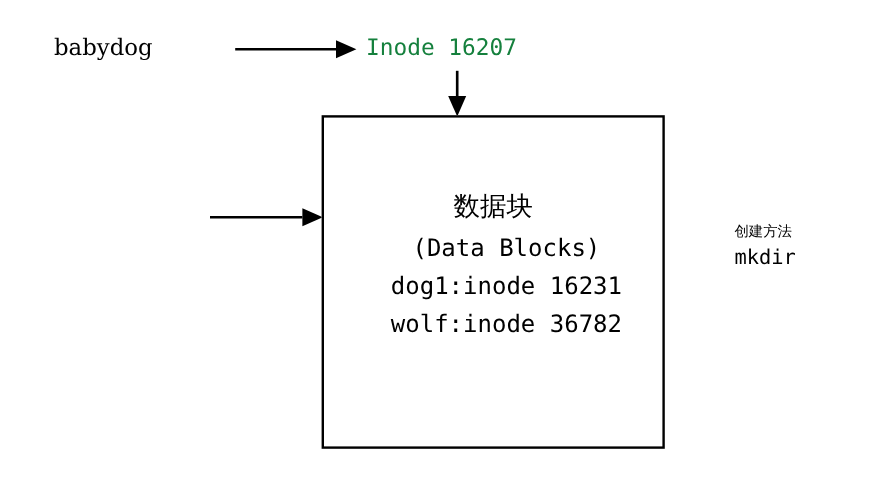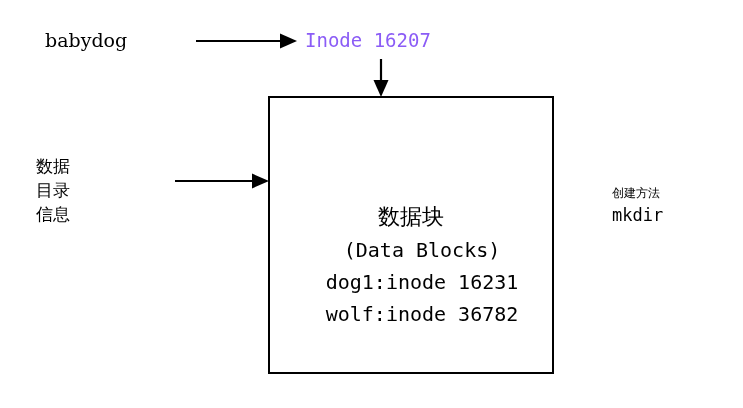--- a/index.html
+++ b/index.html
@@ -28,21 +28,21 @@
     font-size: 19px;
     line-height: 1;
     white-space: nowrap;
     color: #000;
   }
   .mono-label {
     font-family: "DejaVu Sans Mono", "Liberation Mono", monospace;
     font-size: 19px;
     line-height: 1;
     white-space: nowrap;
-    color: #8b5cf6;
+    color: #15803d;
   }
 
   
   #data-block-box {
     left: 268px;
     top: 96px;
     width: 286px;
     height: 278px;
     border: 2px solid #000000;
     box-sizing: border-box;
@@ -57,21 +57,20 @@
   }
   #data-block-text .line {
     display: block;
     text-align: center;
   }
   .bk-cjk {
     font-family: "DejaVu Sans", sans-serif;
     font-size: 22px;
     line-height: 34px;
     color: #000;
-    margin-top: 44px;
   }
   .bk-mono {
     font-family: "DejaVu Sans Mono", "Liberation Mono", monospace;
     font-size: 20px;
     line-height: 32px;
     color: #000;
     margin-left: 22px;
   }
 
   
@@ -126,25 +125,20 @@
 
   <div class="abs mono-label" style="left:305px; top:31px;">Inode 16207</div>
 
   <div class="abs arrow-v" style="left:372px; top:59px;">
     <svg width="18" height="39" viewBox="0 0 18 39">
       <line x1="9" y1="0" x2="9" y2="22" stroke="#000" stroke-width="2.2"></line>
       <polygon points="1.5,21 16.5,21 9,38" fill="#000"></polygon>
     </svg>
   </div>
 
-  <div class="abs" id="left-annotation">
-    <span class="la-line">数据</span>
-    <span class="la-line">目录</span>
-    <span class="la-line">信息</span>
-  </div>
 
   <div class="abs arrow-h" style="left:175px; top:172px;">
     <svg width="95" height="18" viewBox="0 0 95 18">
       <line x1="0" y1="9" x2="77" y2="9" stroke="#000" stroke-width="2.2"></line>
       <polygon points="77,1.5 94,9 77,16.5" fill="#000"></polygon>
     </svg>
   </div>
 
   <div class="abs" id="data-block-box">
     <div id="data-block-text">

